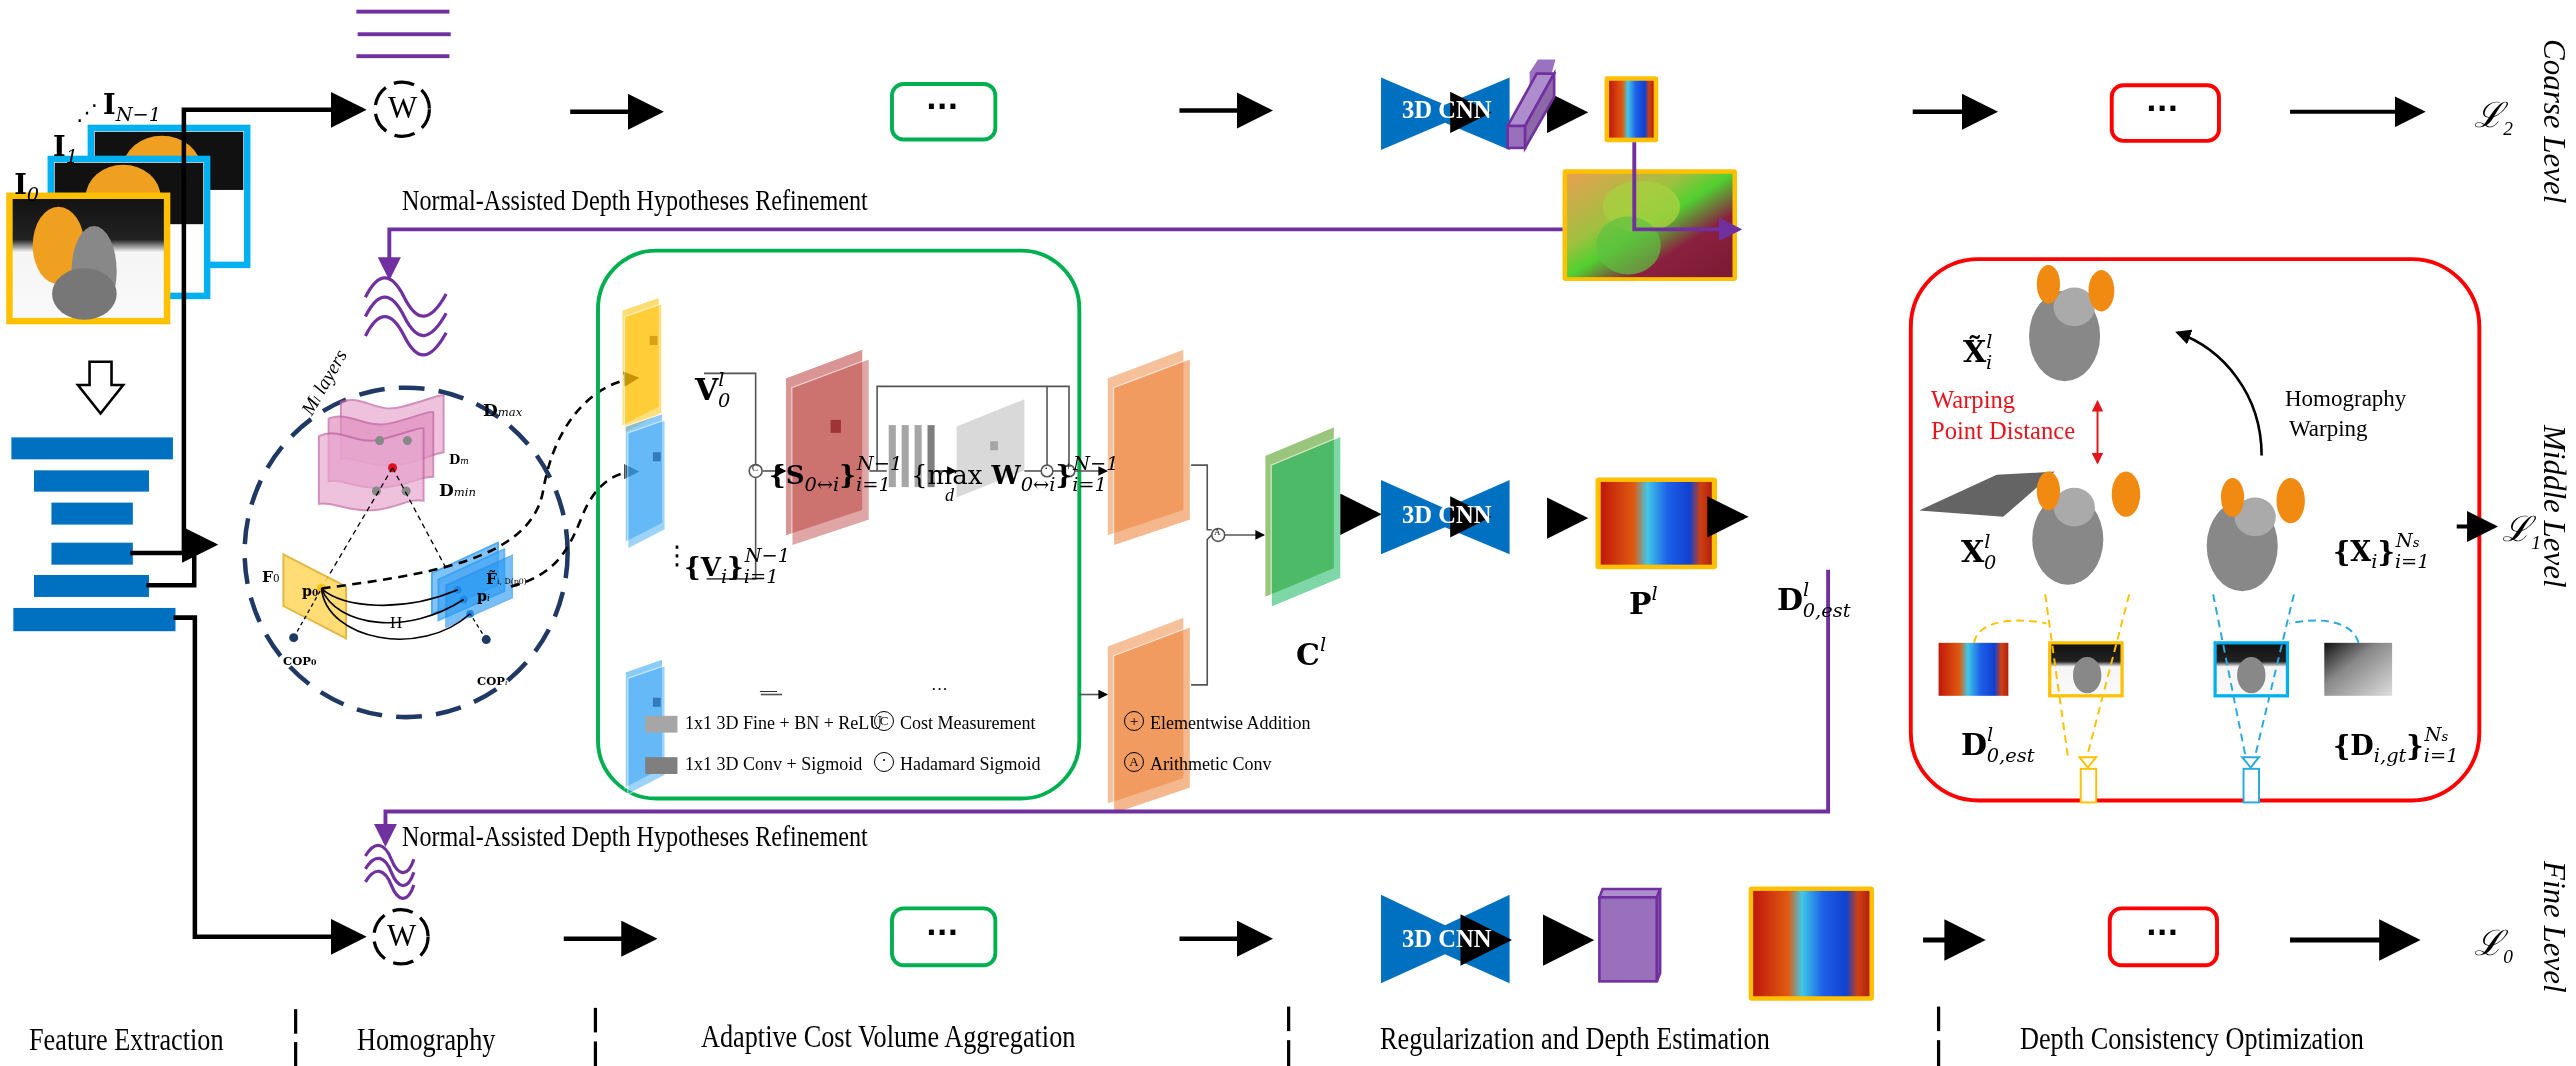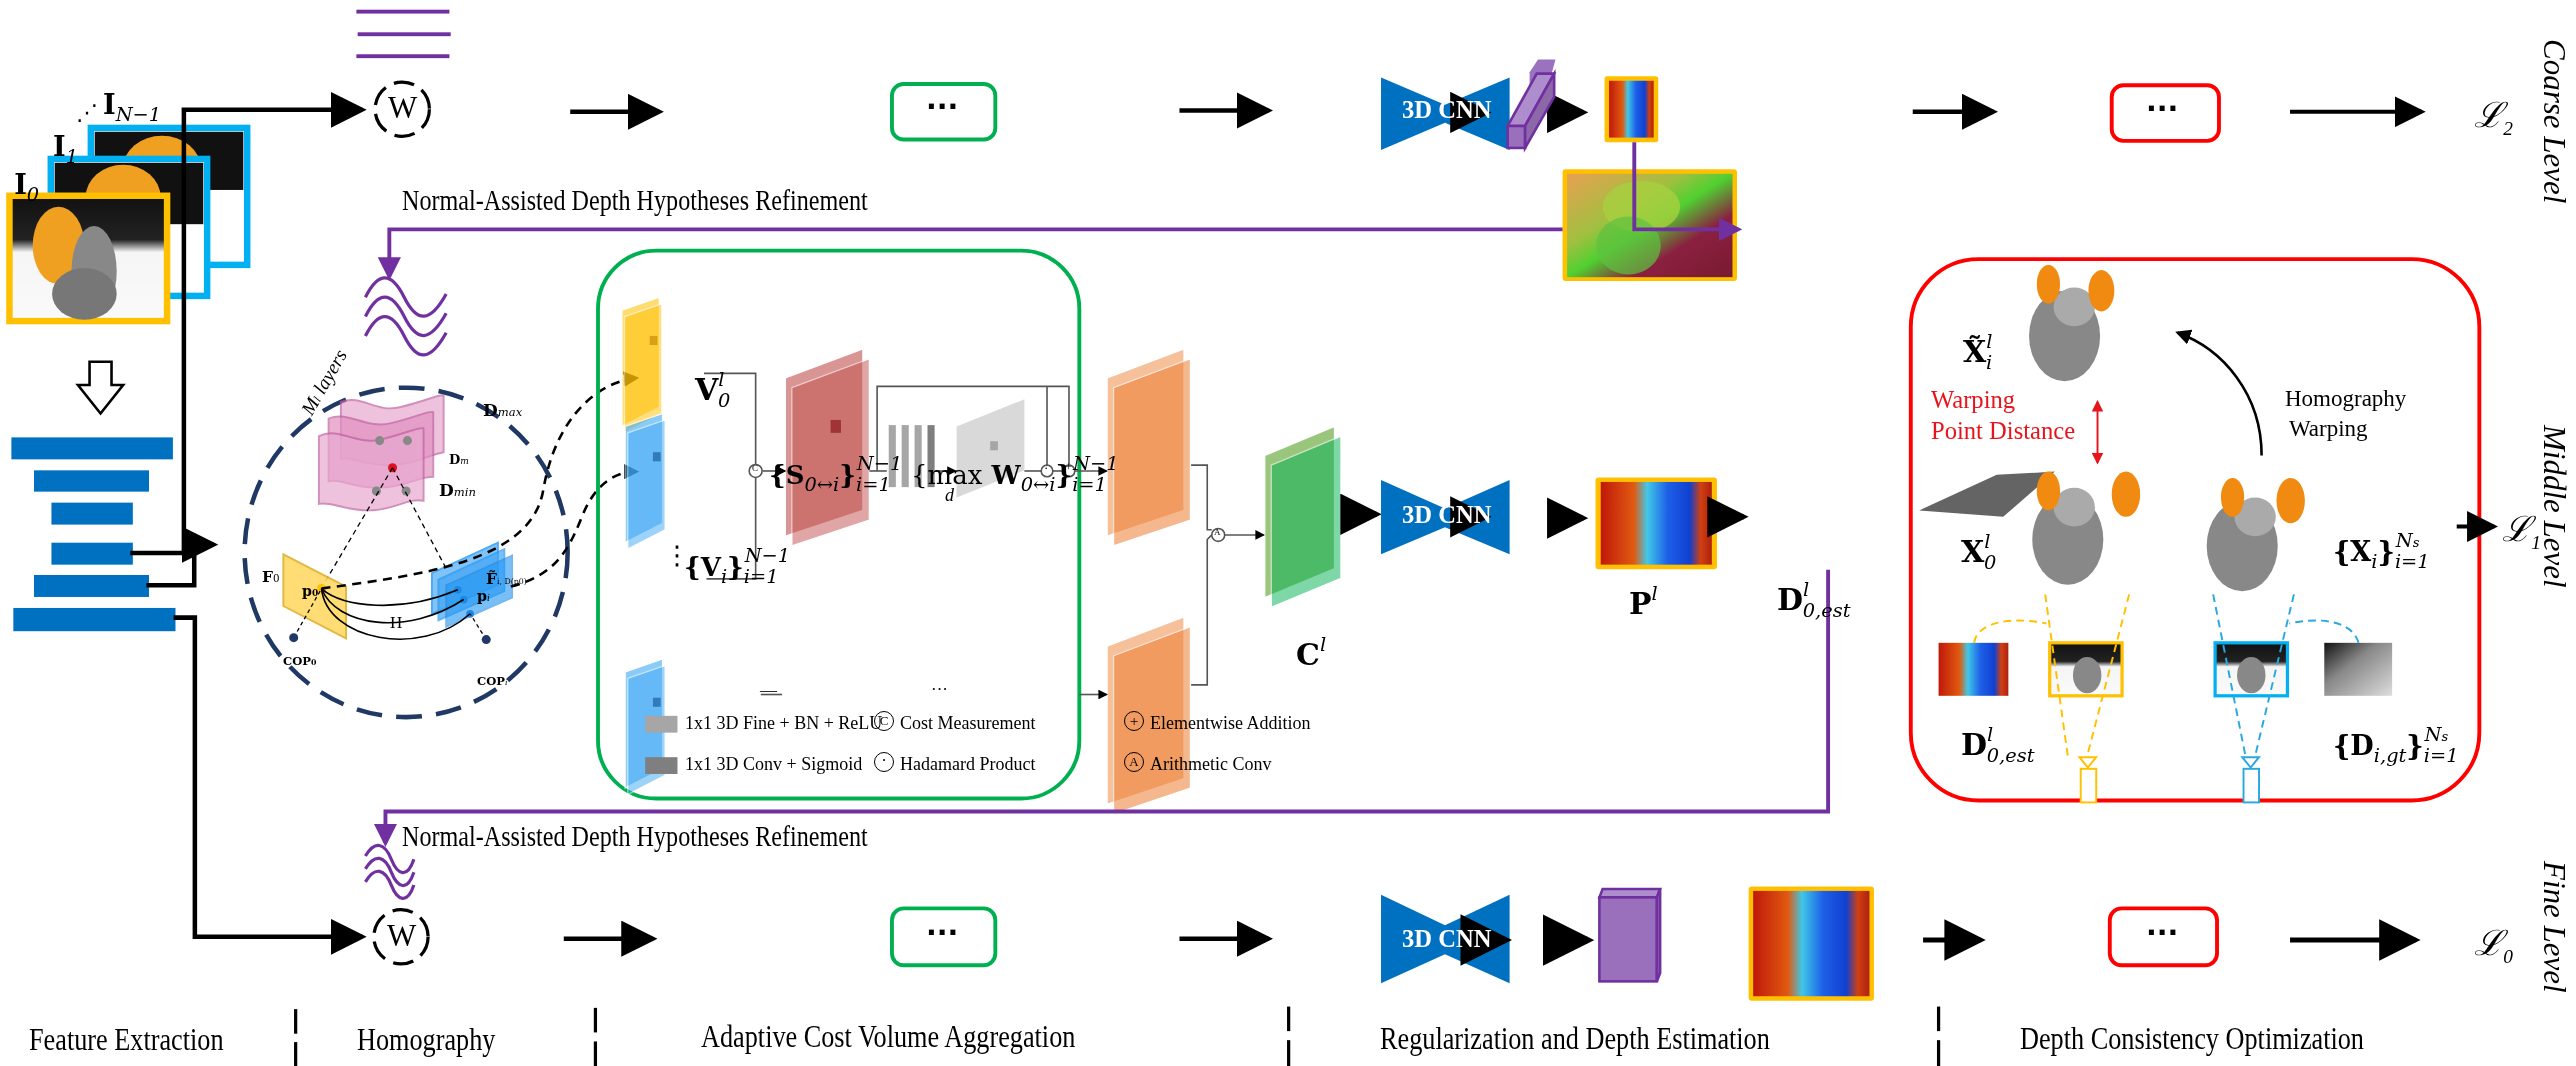--- a/index.html
+++ b/index.html
@@ -404,21 +404,21 @@
 <div class="lbl" style="left:752px;top:463px;font-size:9px;">C</div>
 <div class="lbl" style="left:1044px;top:460px;font-size:13px;">·</div>
 <div class="lbl" style="left:1065px;top:461px;font-size:11.6px;">+</div>
 <div class="lbl" style="left:1214px;top:527px;font-size:9px;">A</div>
 
 <div class="lbl legend" style="left:685px;top:713px;">1x1 3D Fine + BN + ReLU</div>
 <div class="lbl legend" style="left:685px;top:754px;">1x1 3D Conv + Sigmoid</div>
 <div class="lbl legend" style="left:874px;top:711px;border:1.3px solid #000;border-radius:50%;width:18px;height:18px;line-height:18px;text-align:center;font-size:13px;">C</div>
 <div class="lbl legend" style="left:900px;top:713px;">Cost Measurement</div>
 <div class="lbl legend" style="left:874px;top:752px;border:1.3px solid #000;border-radius:50%;width:18px;height:18px;line-height:15.5px;text-align:center;font-size:17px;">·</div>
-<div class="lbl legend" style="left:900px;top:754px;">Hadamard Product</div>
+<div class="lbl legend" style="left:900px;top:754px;">Hadamard Sigmoid</div>
 <div class="lbl legend" style="left:1124px;top:711px;border:1.3px solid #000;border-radius:50%;width:18px;height:18px;line-height:18px;text-align:center;font-size:15.5px;">+</div>
 <div class="lbl legend" style="left:1150px;top:713px;">Elementwise Addition</div>
 <div class="lbl legend" style="left:1124px;top:752px;border:1.3px solid #000;border-radius:50%;width:18px;height:18px;line-height:18px;text-align:center;font-size:13px;">A</div>
 <div class="lbl legend" style="left:1150px;top:754px;">Arithmetic Conv</div>
 
 <div class="lbl math" style="left:1629px;top:582px;"><span>P</span><span class="sup">l</span></div>
 <div class="lbl math" style="left:1777px;top:578px;"><span>D</span><span class="sup">l</span><span class="sub" style="margin-left:-6.5px">0,est</span></div>
 
 <div class="lbl math" style="left:1963px;top:330px;"><span>X̃</span><span class="sup">l</span><span class="sub" style="margin-left:-6.5px">i</span></div>
 <div class="lbl red-text" style="left:1931px;top:384px;">

